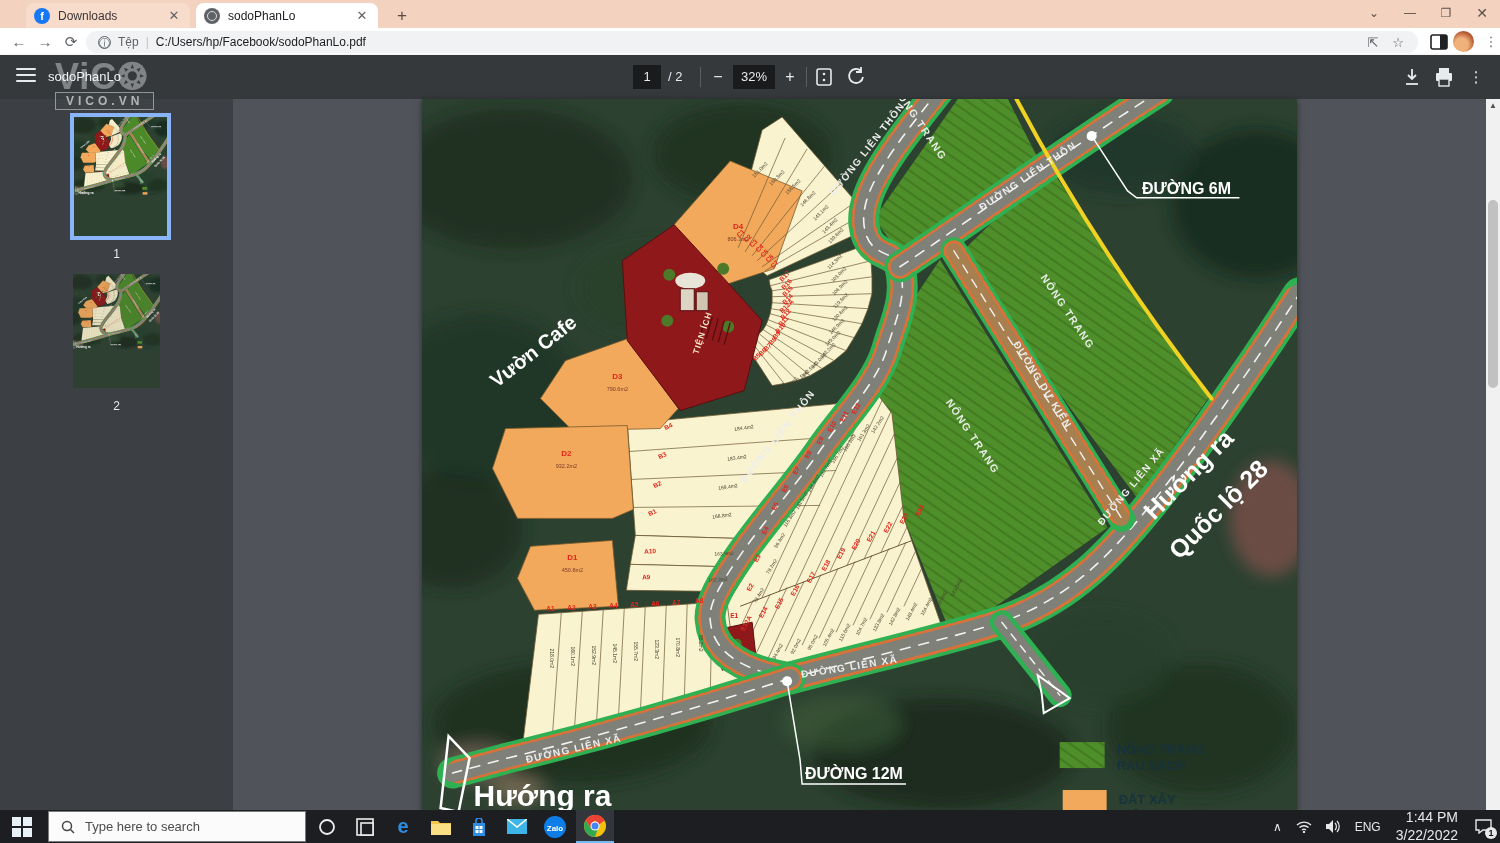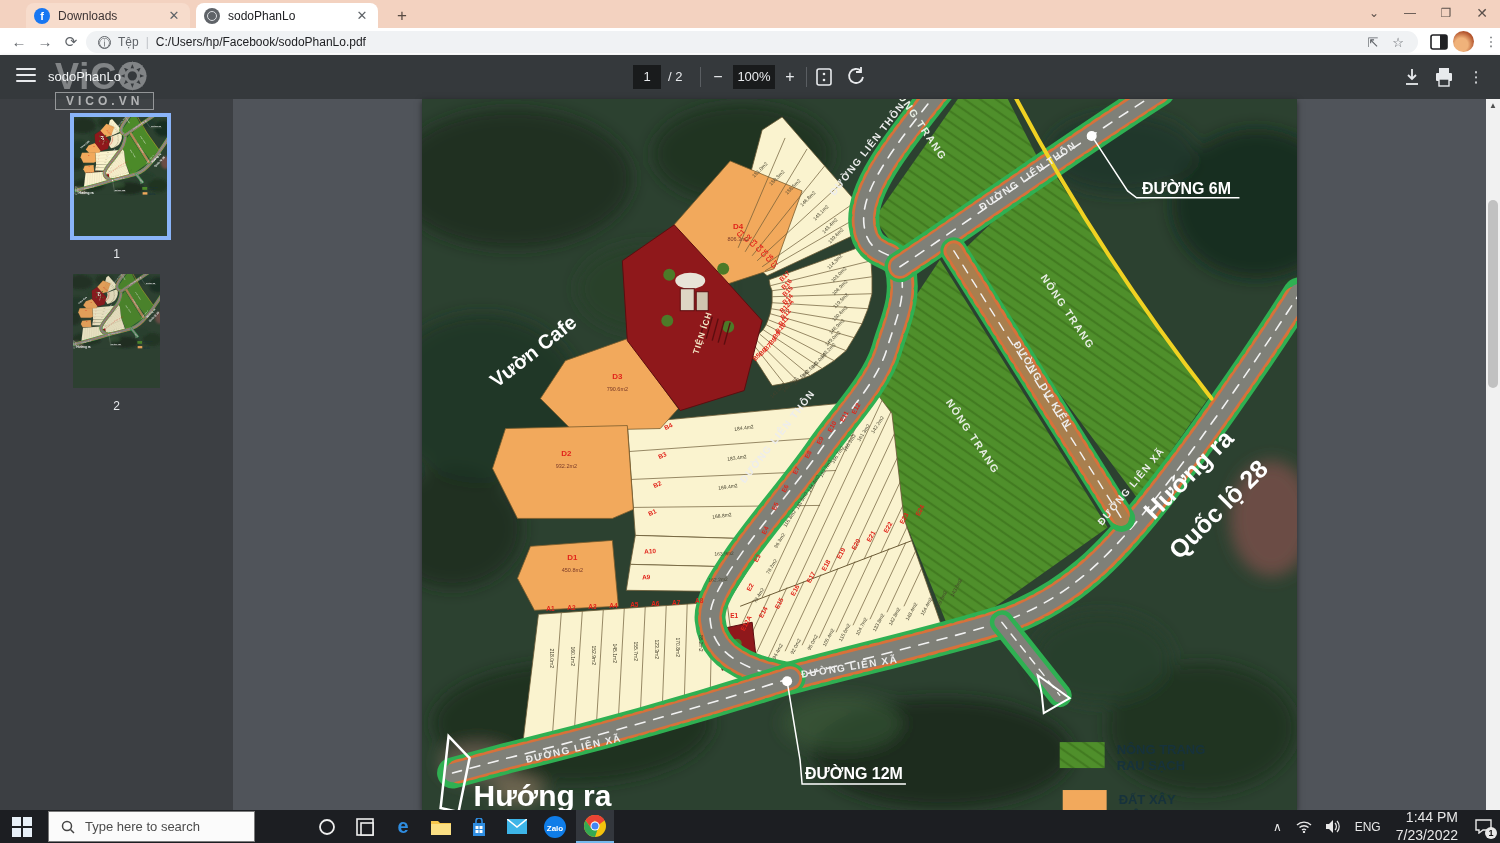--- a/index.html
+++ b/index.html
@@ -51,21 +51,21 @@
   .t2{left:73px;top:175px;}
   .tnum{position:absolute;width:100%;text-align:center;color:#e8eaed;font-size:12px;}
   .docarea{position:absolute;left:233px;top:0;width:1253px;height:711px;}
   .page{position:absolute;left:189px;top:0;width:875px;height:711px;box-shadow:0 2px 6px rgba(0,0,0,.5);background:#2c4130;}
   .vscroll{position:absolute;left:1486px;top:0;width:14px;height:711px;background:#f1f1f1;}
   .vthumb{position:absolute;left:2px;top:101px;width:10px;height:188px;background:#c1c1c1;border-radius:5px;}
   .varrow{position:absolute;left:0;top:2px;width:14px;text-align:center;color:#505050;font-size:8px;}
   
   .taskbar{position:absolute;left:0;top:810px;width:1500px;height:33px;background:#1c1e22;color:#fff;}
   .start{position:absolute;left:12px;top:7px;width:20px;height:20px;}
-  .tsearch{position:absolute;left:48px;top:1px;width:207px;height:31px;background:#fbfbfb;border:1px solid #7a7a7a;display:flex;align-items:center;}
+  .tsearch{position:absolute;left:48px;top:1px;width:258px;height:31px;background:#fbfbfb;border:1px solid #7a7a7a;display:flex;align-items:center;}
   .tsearch .mag{margin:0 10px 0 12px;}
   .tsearch .ph{color:#4c4c4c;font-size:13px;}
   .tbic{position:absolute;top:0;width:38px;height:33px;display:flex;align-items:center;justify-content:center;}
   .tbic.active{background:#33373d;border-bottom:2px solid #76b9ed;}
   .tray{position:absolute;right:0;top:0;height:33px;display:flex;align-items:center;color:#e8e8e8;}
   .tray .ti{margin:0 7px;font-size:12px;}
   .clock{font-size:14px;text-align:right;line-height:1.25;margin:0 8px;}
   .notif{position:relative;width:34px;height:33px;display:flex;align-items:center;justify-content:center;}
   .badge{position:absolute;right:3px;bottom:4px;width:12px;height:12px;border-radius:50%;background:#e8e8e8;color:#111;font-size:9px;line-height:12px;text-align:center;font-weight:bold;}
   
@@ -136,21 +136,21 @@
       </div>
     <div class="pdftitle">sodoPhanLo</div>
     <div class="wm">
       <div class="logo">ViC❂</div>
       <div class="box">VICO.VN</div>
     </div>
     <div class="pdfc numbox" style="left:633px;width:28px;">1</div>
     <div class="pdfc" style="left:668px;line-height:24px;">/ 2</div>
     <div class="vdiv" style="left:700px;"></div>
     <div class="pdfc ctr-ic" style="left:708px;width:20px;font-size:16px;">−</div>
-    <div class="pdfc numbox" style="left:733px;width:42px;">100%</div>
+    <div class="pdfc numbox" style="left:733px;width:42px;">32%</div>
     <div class="pdfc ctr-ic" style="left:780px;width:20px;font-size:16px;">+</div>
     <div class="vdiv" style="left:806px;"></div>
     <svg class="pdfc" style="left:814px;width:20px;height:24px;" viewBox="0 0 20 24">
       <rect x="3" y="4" width="14" height="16" rx="2" fill="none" stroke="#e8eaed" stroke-width="1.6"></rect>
       <circle cx="10" cy="9" r="1.3" fill="#e8eaed"></circle>
         <circle cx="10" cy="15" r="1.3" fill="#e8eaed"></circle>
     </svg>
     <svg class="pdfc" style="left:845px;width:22px;height:24px;" viewBox="0 0 22 24">
       <path d="M16 6 A7 7 0 1 0 18 12" fill="none" stroke="#e8eaed" stroke-width="1.8"></path>
       <path d="M16 2 L16 7 L11 7" fill="none" stroke="#e8eaed" stroke-width="1.8"></path>
@@ -631,21 +631,21 @@
         <path d="M1,4 a10,10 0 0 1 14,0 M3.5,6.5 a6.5,6.5 0 0 1 9,0 M6,9 a3,3 0 0 1 4,0" fill="none" stroke="#e8e8e8" stroke-width="1.4"></path>
           <circle cx="8" cy="11" r="1.2" fill="#e8e8e8"></circle>
       </svg>
       <svg class="ti" width="15" height="13" viewBox="0 0 15 13">
         <path d="M0,4 h3 l4,-4 v13 l-4,-4 h-3 z" fill="#e8e8e8"></path>
           <path d="M9,3 a5,5 0 0 1 0,7 M11,1 a8,8 0 0 1 0,11" fill="none" stroke="#e8e8e8" stroke-width="1.2"></path>
       </svg>
       <span class="ti">ENG</span>
       <div class="clock">
         <div>1:44 PM</div>
-        <div>7/23/2022</div>
+        <div>3/22/2022</div>
       </div>
       <div class="notif">
         <svg width="17" height="15" viewBox="0 0 17 15">
             <path d="M1,1 h15 v10 h-8 l-4,3 v-3 h-3 z" fill="none" stroke="#e8e8e8" stroke-width="1.4"></path>
           </svg>
         <span class="badge">1</span>
       </div>
     </div>
   </div>
 </div>

